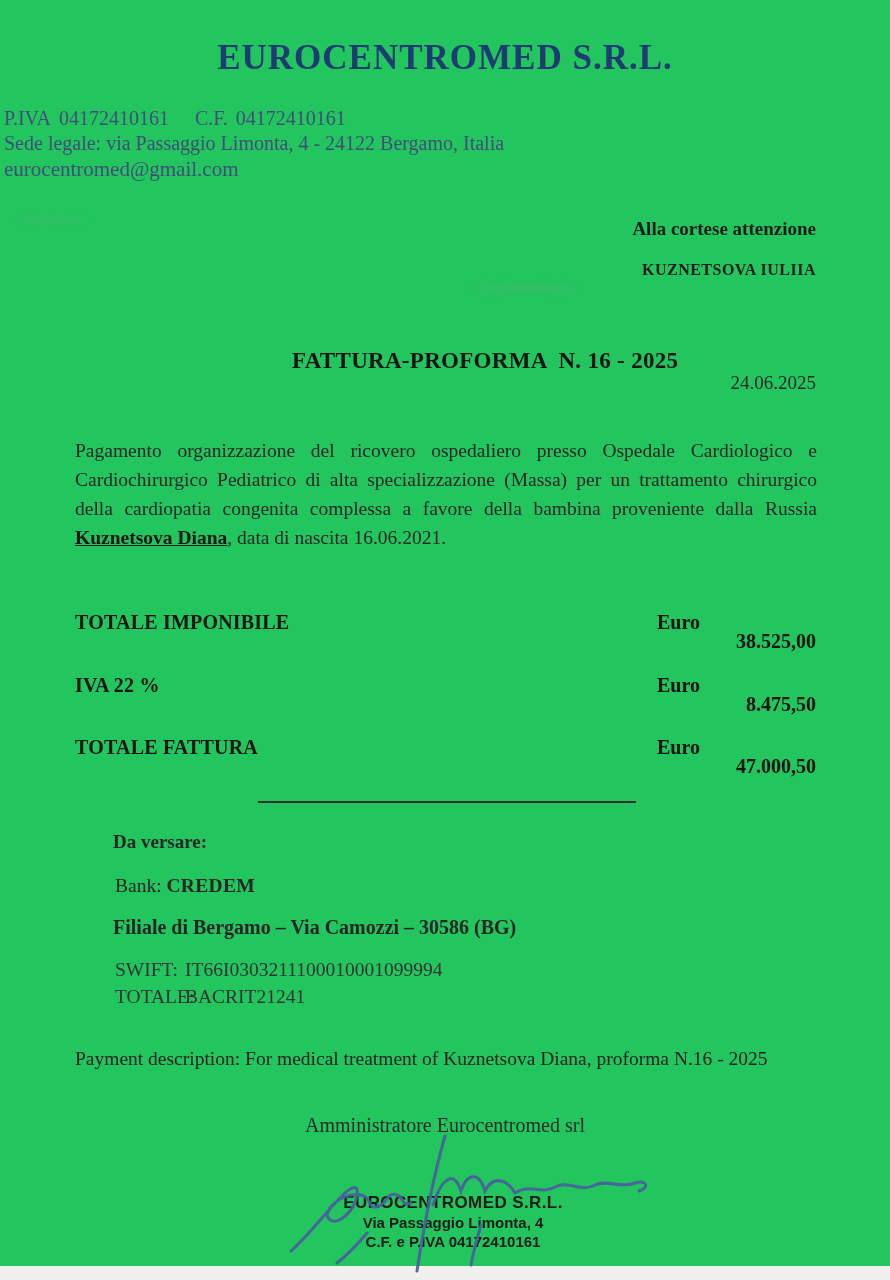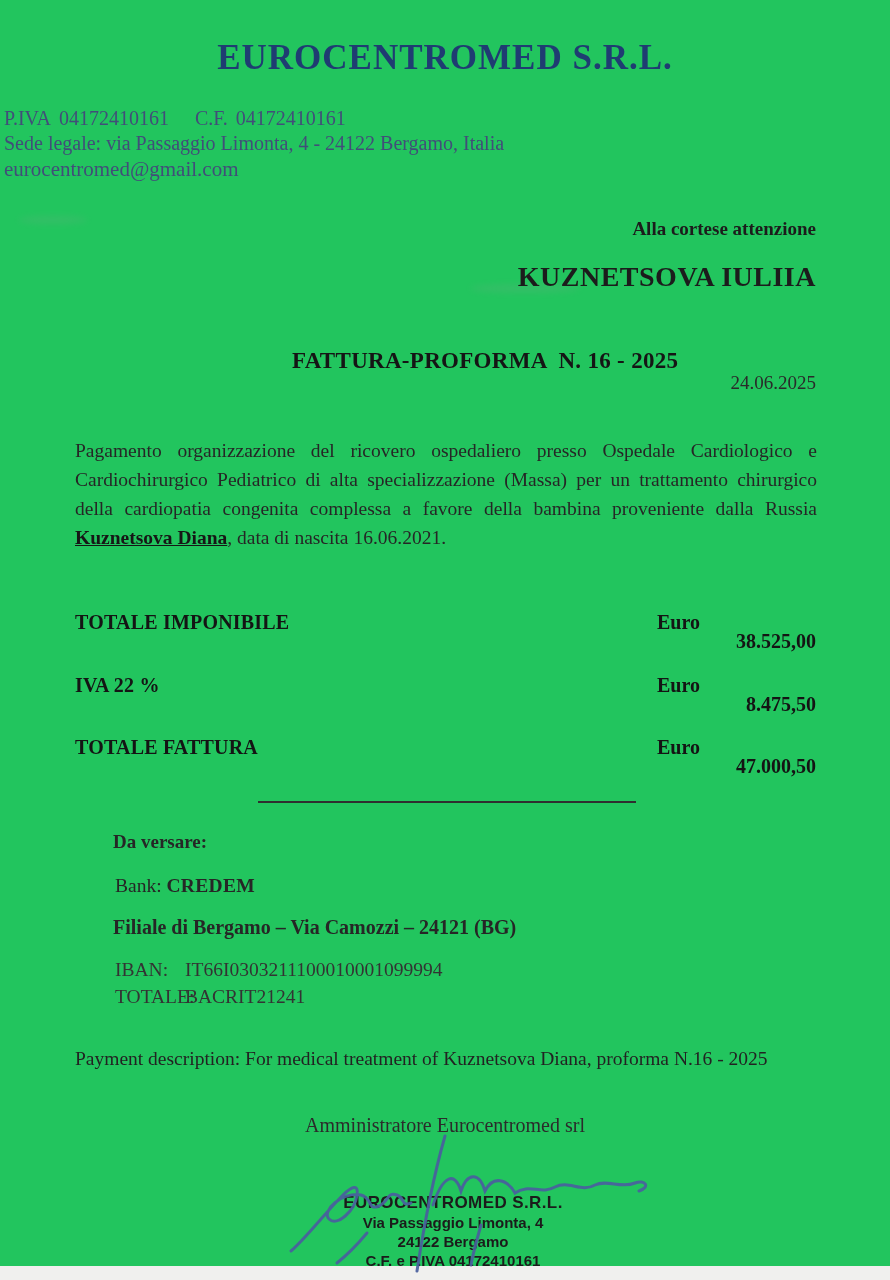--- a/index.html
+++ b/index.html
@@ -39,21 +39,21 @@
   .company-address{top:132px;}
   .company-email{top:157px;font-size:21px;}
 
   
   .attention-label{
     position:absolute;right:74px;top:218px;
     font-size:19px;font-weight:bold;color:#1c1c1c;
   }
   .attention-name{
     position:absolute;right:74px;top:261px;
-    font-size:28px;font-weight:bold;color:#1c1c1c;letter-spacing:.5px;
+    font-size:16px;font-weight:bold;color:#1c1c1c;letter-spacing:.5px;
   }
 
   
   .invoice-title{
     position:absolute;left:258px;top:348px;
     font-size:23px;font-weight:bold;color:#151515;
     white-space:pre;letter-spacing:.3px;margin-left:34px;
   }
   .invoice-date{
     position:absolute;right:74px;top:372px;
@@ -158,31 +158,30 @@
   <div class="totals-row row-fattura">
     <span class="t-label">TOTALE FATTURA</span>
     <span class="t-curr">Euro</span>
     <span class="t-amount">47.000,50</span>
   </div>
 
   <div class="separator-line"></div>
 
   <div class="da-versare">Da versare:</div>
   <div class="bank-line"><span>Bank: </span><span class="bank-name">CREDEM</span></div>
-  <div class="branch-line">Filiale di Bergamo – Via Camozzi – 24121 (BG)</div>
-  <div class="iban-line"><span class="acct-label">IBAN:</span><span>IT66I0303211100010001099994</span></div>
+  <div class="branch-line">Filiale di Bergamo – Via Camozzi – 30586 (BG)</div>
+  <div class="iban-line"><span class="acct-label">SWIFT:</span><span>IT66I0303211100010001099994</span></div>
   <div class="swift-line"><span class="acct-label">TOTALE:</span><span>BACRIT21241</span></div>
   <div class="payment-desc">Payment description: For medical treatment of Kuznetsova Diana, proforma N.16 - 2025</div>
 
   <div class="admin-line">Amministratore Eurocentromed srl</div>
 
   <div class="stamp">
     <div class="st0">EUROCENTROMED S.R.L.</div>
     <div class="st1">Via Passaggio Limonta, 4</div>
-    <div class="st2">24122 Bergamo</div>
     <div class="st3">C.F. e P.IVA 04172410161</div>
   </div>
 
   <svg class="signature-svg" width="380" height="145" viewBox="0 0 380 145">
     <g fill="none" stroke="#4a5f9e" stroke-width="3" stroke-linecap="round" opacity="0.92">
 
       <path d="M6 118 C 22 104, 40 80, 58 62 C 66 54, 74 50, 72 62 C 70 78, 52 94, 44 86 C 36 78, 58 58, 76 62 C 88 65, 82 78, 94 73 C 104 69, 102 58, 112 62 C 120 65, 116 74, 126 70"></path>
 
       <path d="M160 3 C 150 38, 140 86, 132 138"></path>
 

